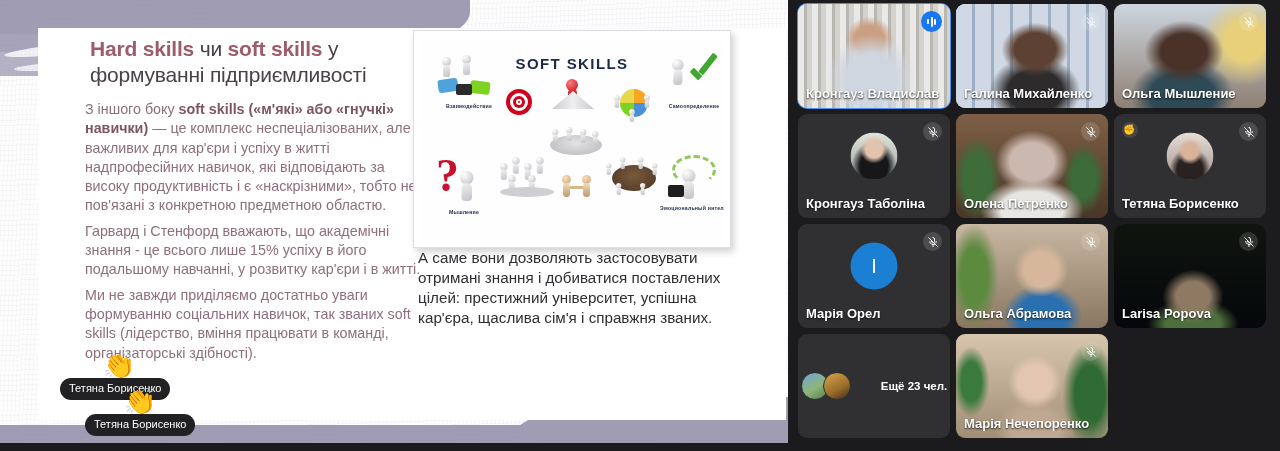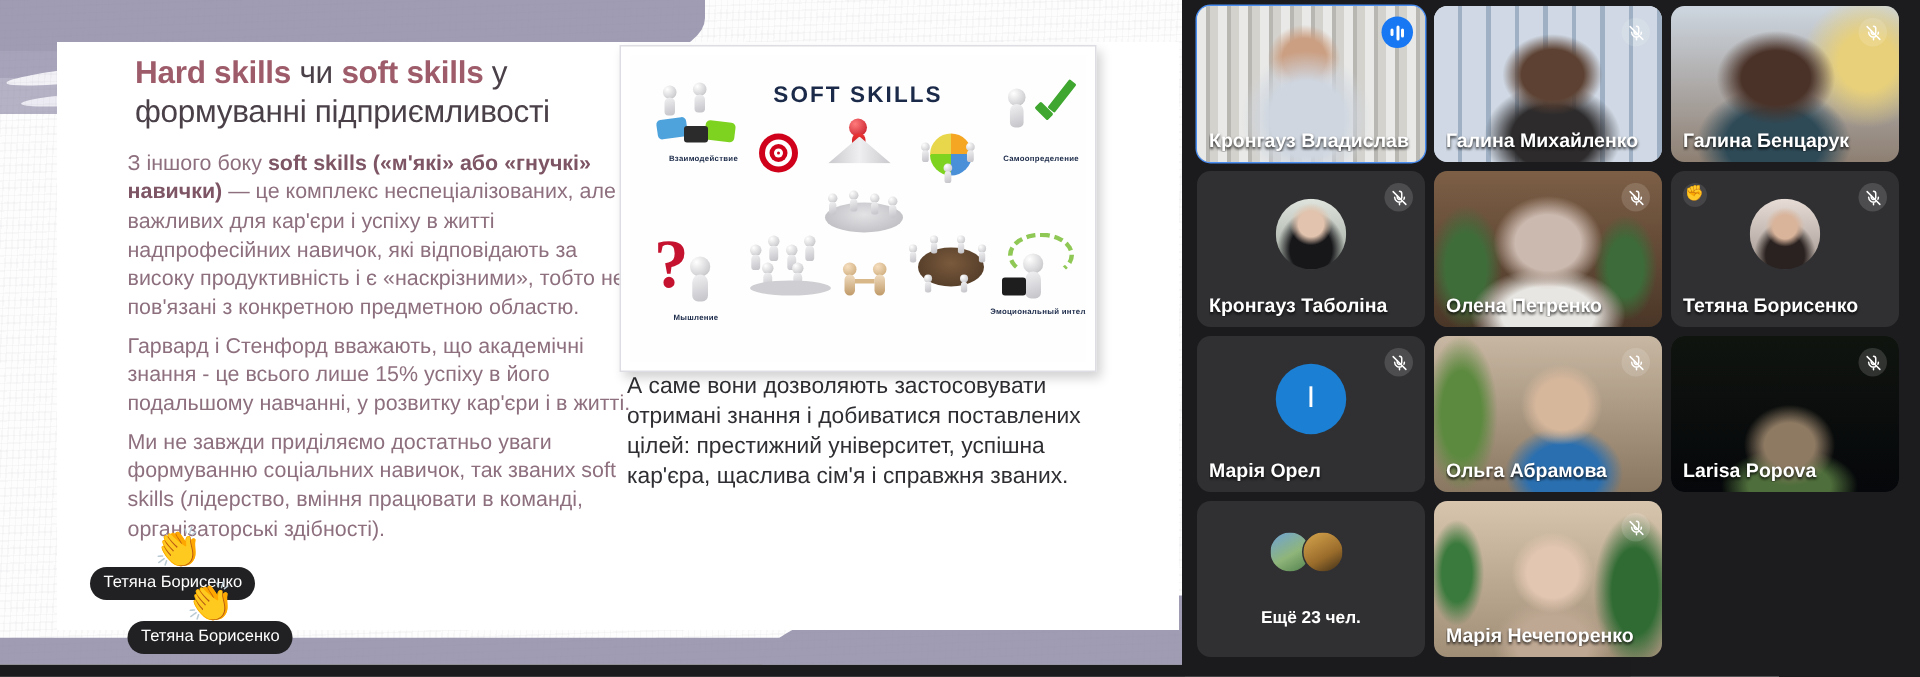--- a/index.html
+++ b/index.html
@@ -183,21 +183,21 @@
   .speaking i { display: block; width: 2px; background: #fff; border-radius: 1px; }
   .speaking i:nth-child(1) { height: 5px; }
   .speaking i:nth-child(2) { height: 10px; }
   .speaking i:nth-child(3) { height: 6px; }
   .hand-badge {
     position: absolute; left: 8px; top: 8px; width: 16px; height: 16px;
     border-radius: 50%; background: rgba(255,255,255,.10);
     font-size: 10px; line-height: 16px; text-align: center;
   }
   
-  .more-tile { display: flex; flex-direction: column; align-items: center; justify-content: center; gap: 24px; }
+  .more-tile { display: flex; align-items: center; justify-content: center; gap: 24px; }
   .more-avatars { position: relative; width: 56px; height: 28px; }
   .more-avatars span {
     position: absolute; top: 0; width: 28px; height: 28px; border-radius: 50%;
     border: 1.5px solid #303033;
   }
   .more-avatars span:nth-child(1) { left: 0; background: linear-gradient(150deg,#6ea3d8 0%,#8fb57a 55%,#4f7f4b 100%); }
   .more-avatars span:nth-child(2) { left: 22px; background: linear-gradient(150deg,#d8a64e 0%,#9a6c2b 60%,#3a2c18 100%); }
   .more-label { color: #fff; font-size: 11.5px; font-weight: 600; }
 
   
@@ -490,21 +490,21 @@
         <div class="video v-olga-b"></div>
         <div class="mic-off">
           <svg viewBox="0 0 24 24" fill="none" stroke="#ffffff" stroke-width="2" stroke-linecap="round">
             <path d="M12 3a3 3 0 0 1 3 3v5a3 3 0 0 1-.4 1.5"></path>
             <path d="M9 9v2a3 3 0 0 0 4.2 2.7"></path>
             <path d="M5.5 11a6.5 6.5 0 0 0 9.3 5.8M18.5 11a6.5 6.5 0 0 1-.6 2.6"></path>
             <path d="M12 18.5V21"></path>
             <path d="M3.5 3.5l17 17"></path>
           </svg>
         </div>
-        <div class="name">Галина Бенцарук</div>
+        <div class="name">Ольга Мышление</div>
       </div>
       <div class="tile">
         <div class="avatar av-ludmila"></div>
         <div class="mic-off">
           <svg viewBox="0 0 24 24" fill="none" stroke="#ffffff" stroke-width="2" stroke-linecap="round">
             <path d="M12 3a3 3 0 0 1 3 3v5a3 3 0 0 1-.4 1.5"></path>
             <path d="M9 9v2a3 3 0 0 0 4.2 2.7"></path>
             <path d="M5.5 11a6.5 6.5 0 0 0 9.3 5.8M18.5 11a6.5 6.5 0 0 1-.6 2.6"></path>
             <path d="M12 18.5V21"></path>
             <path d="M3.5 3.5l17 17"></path>

